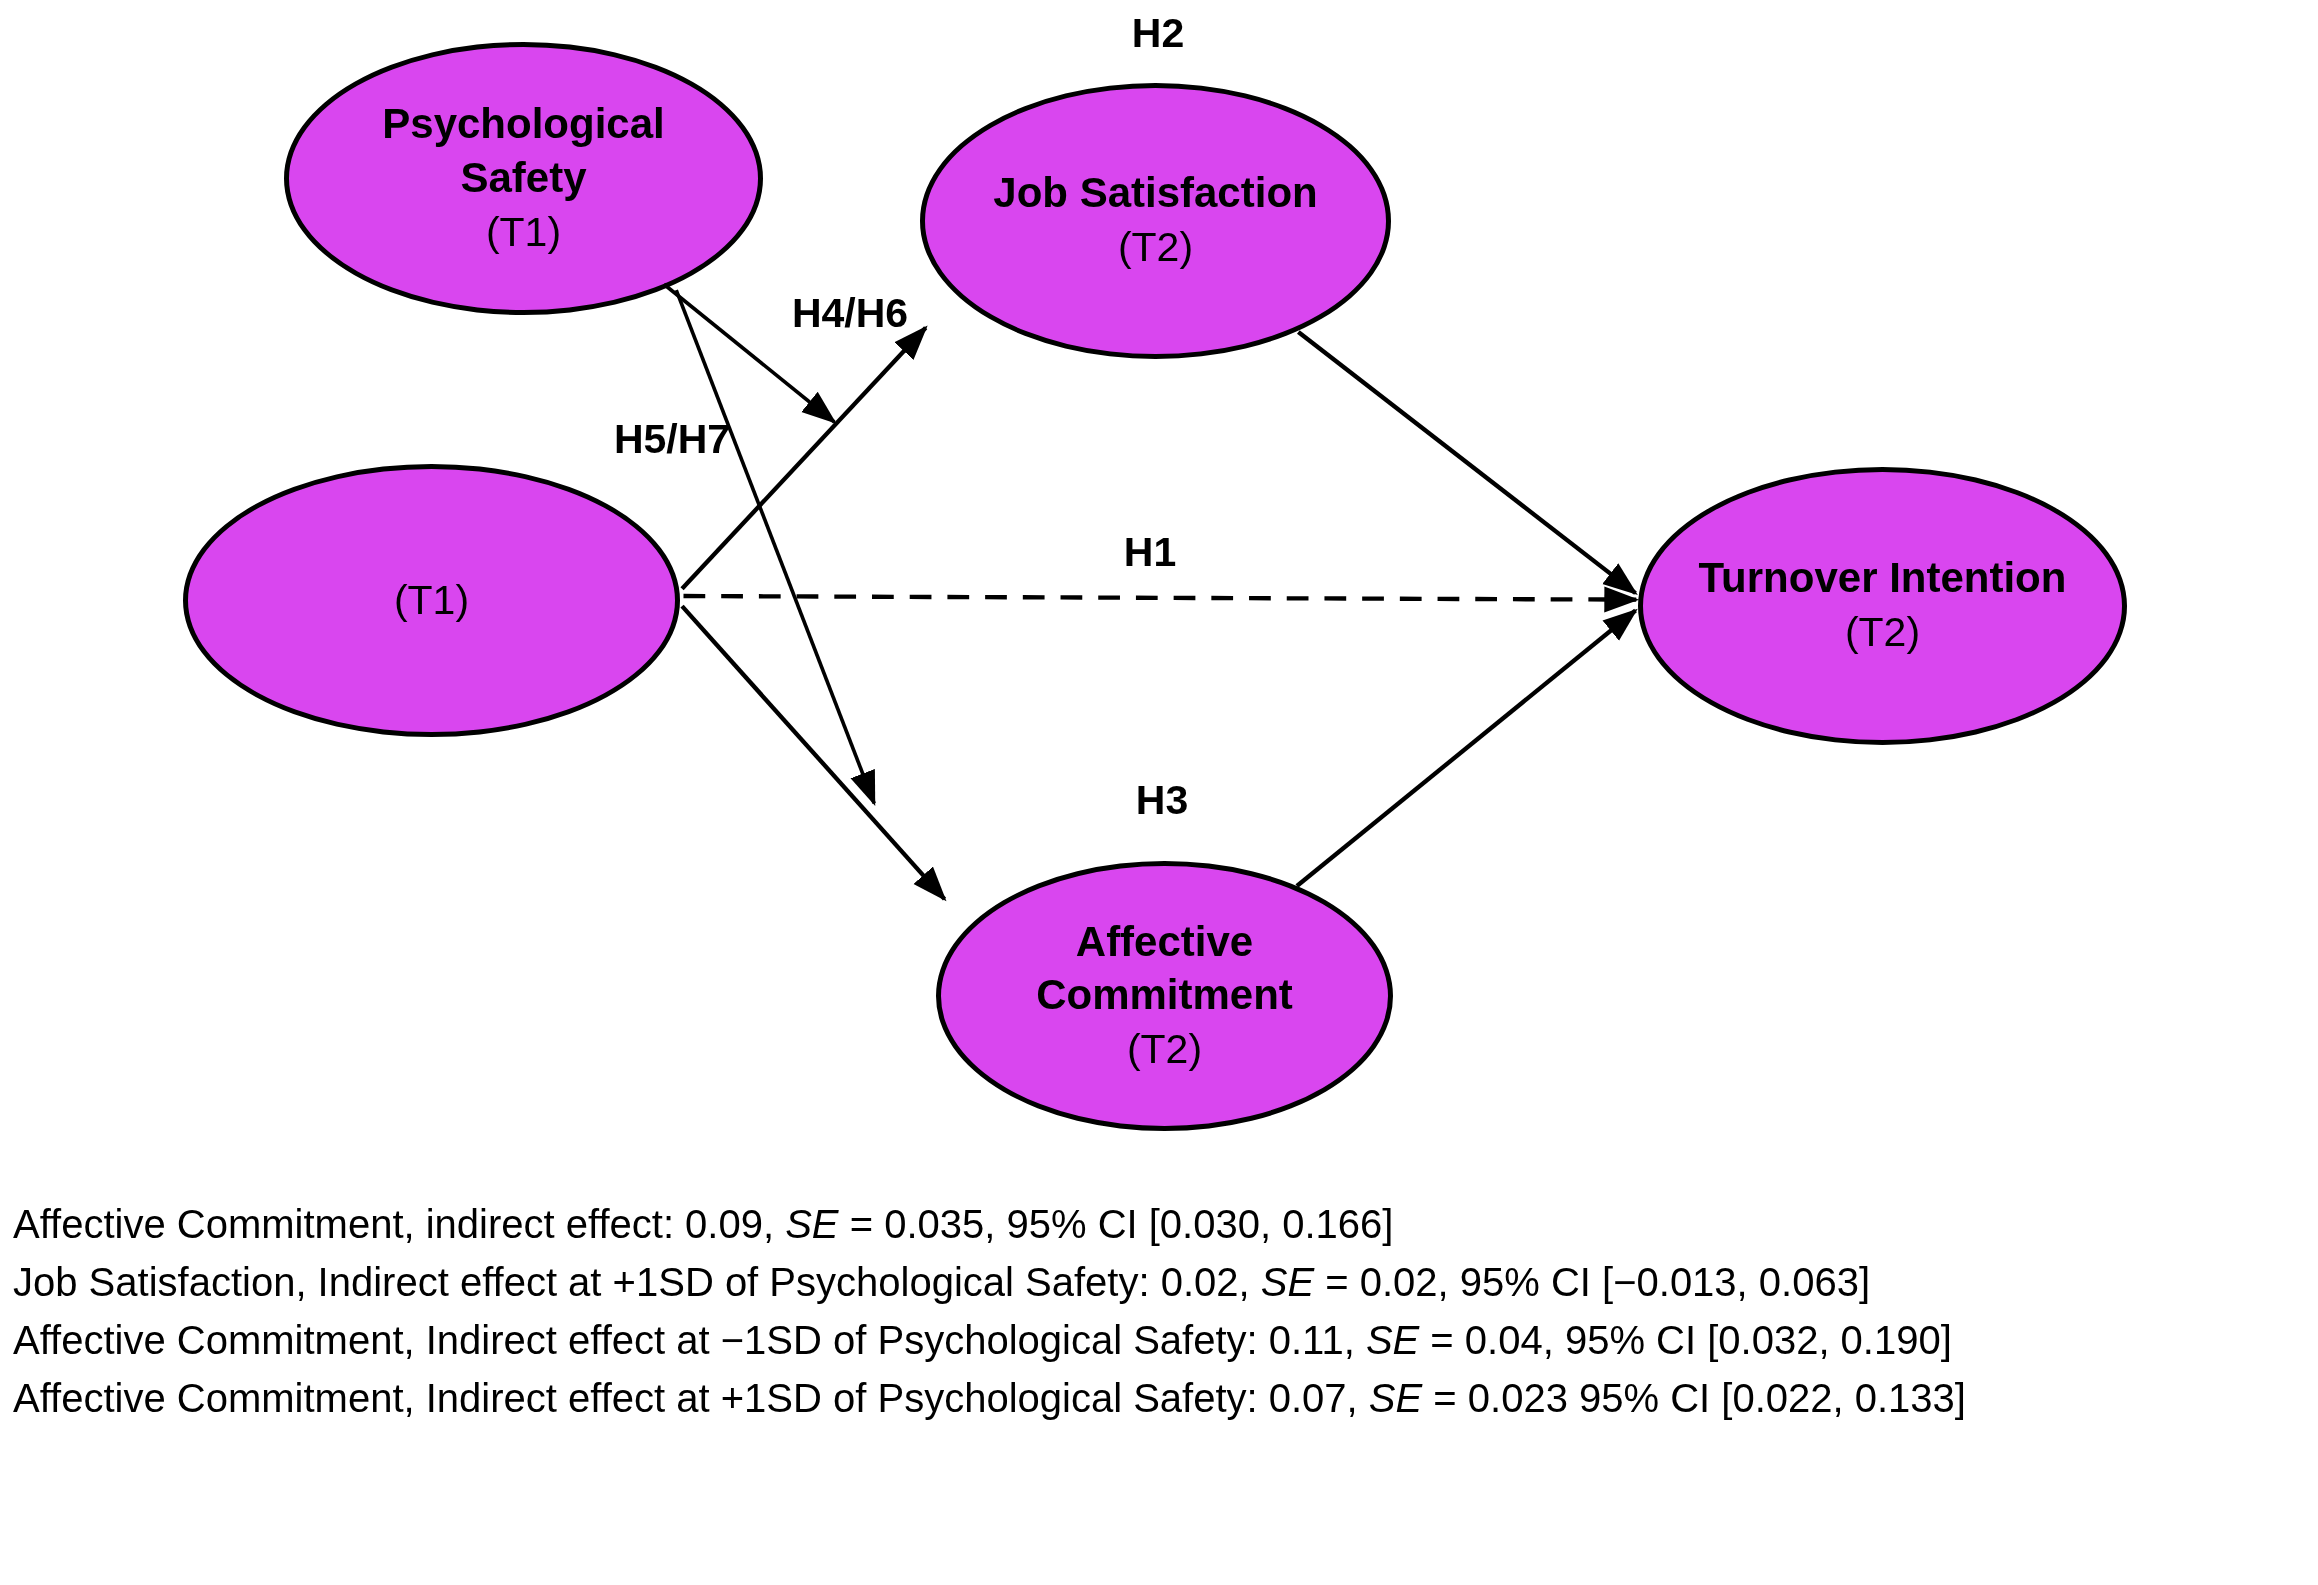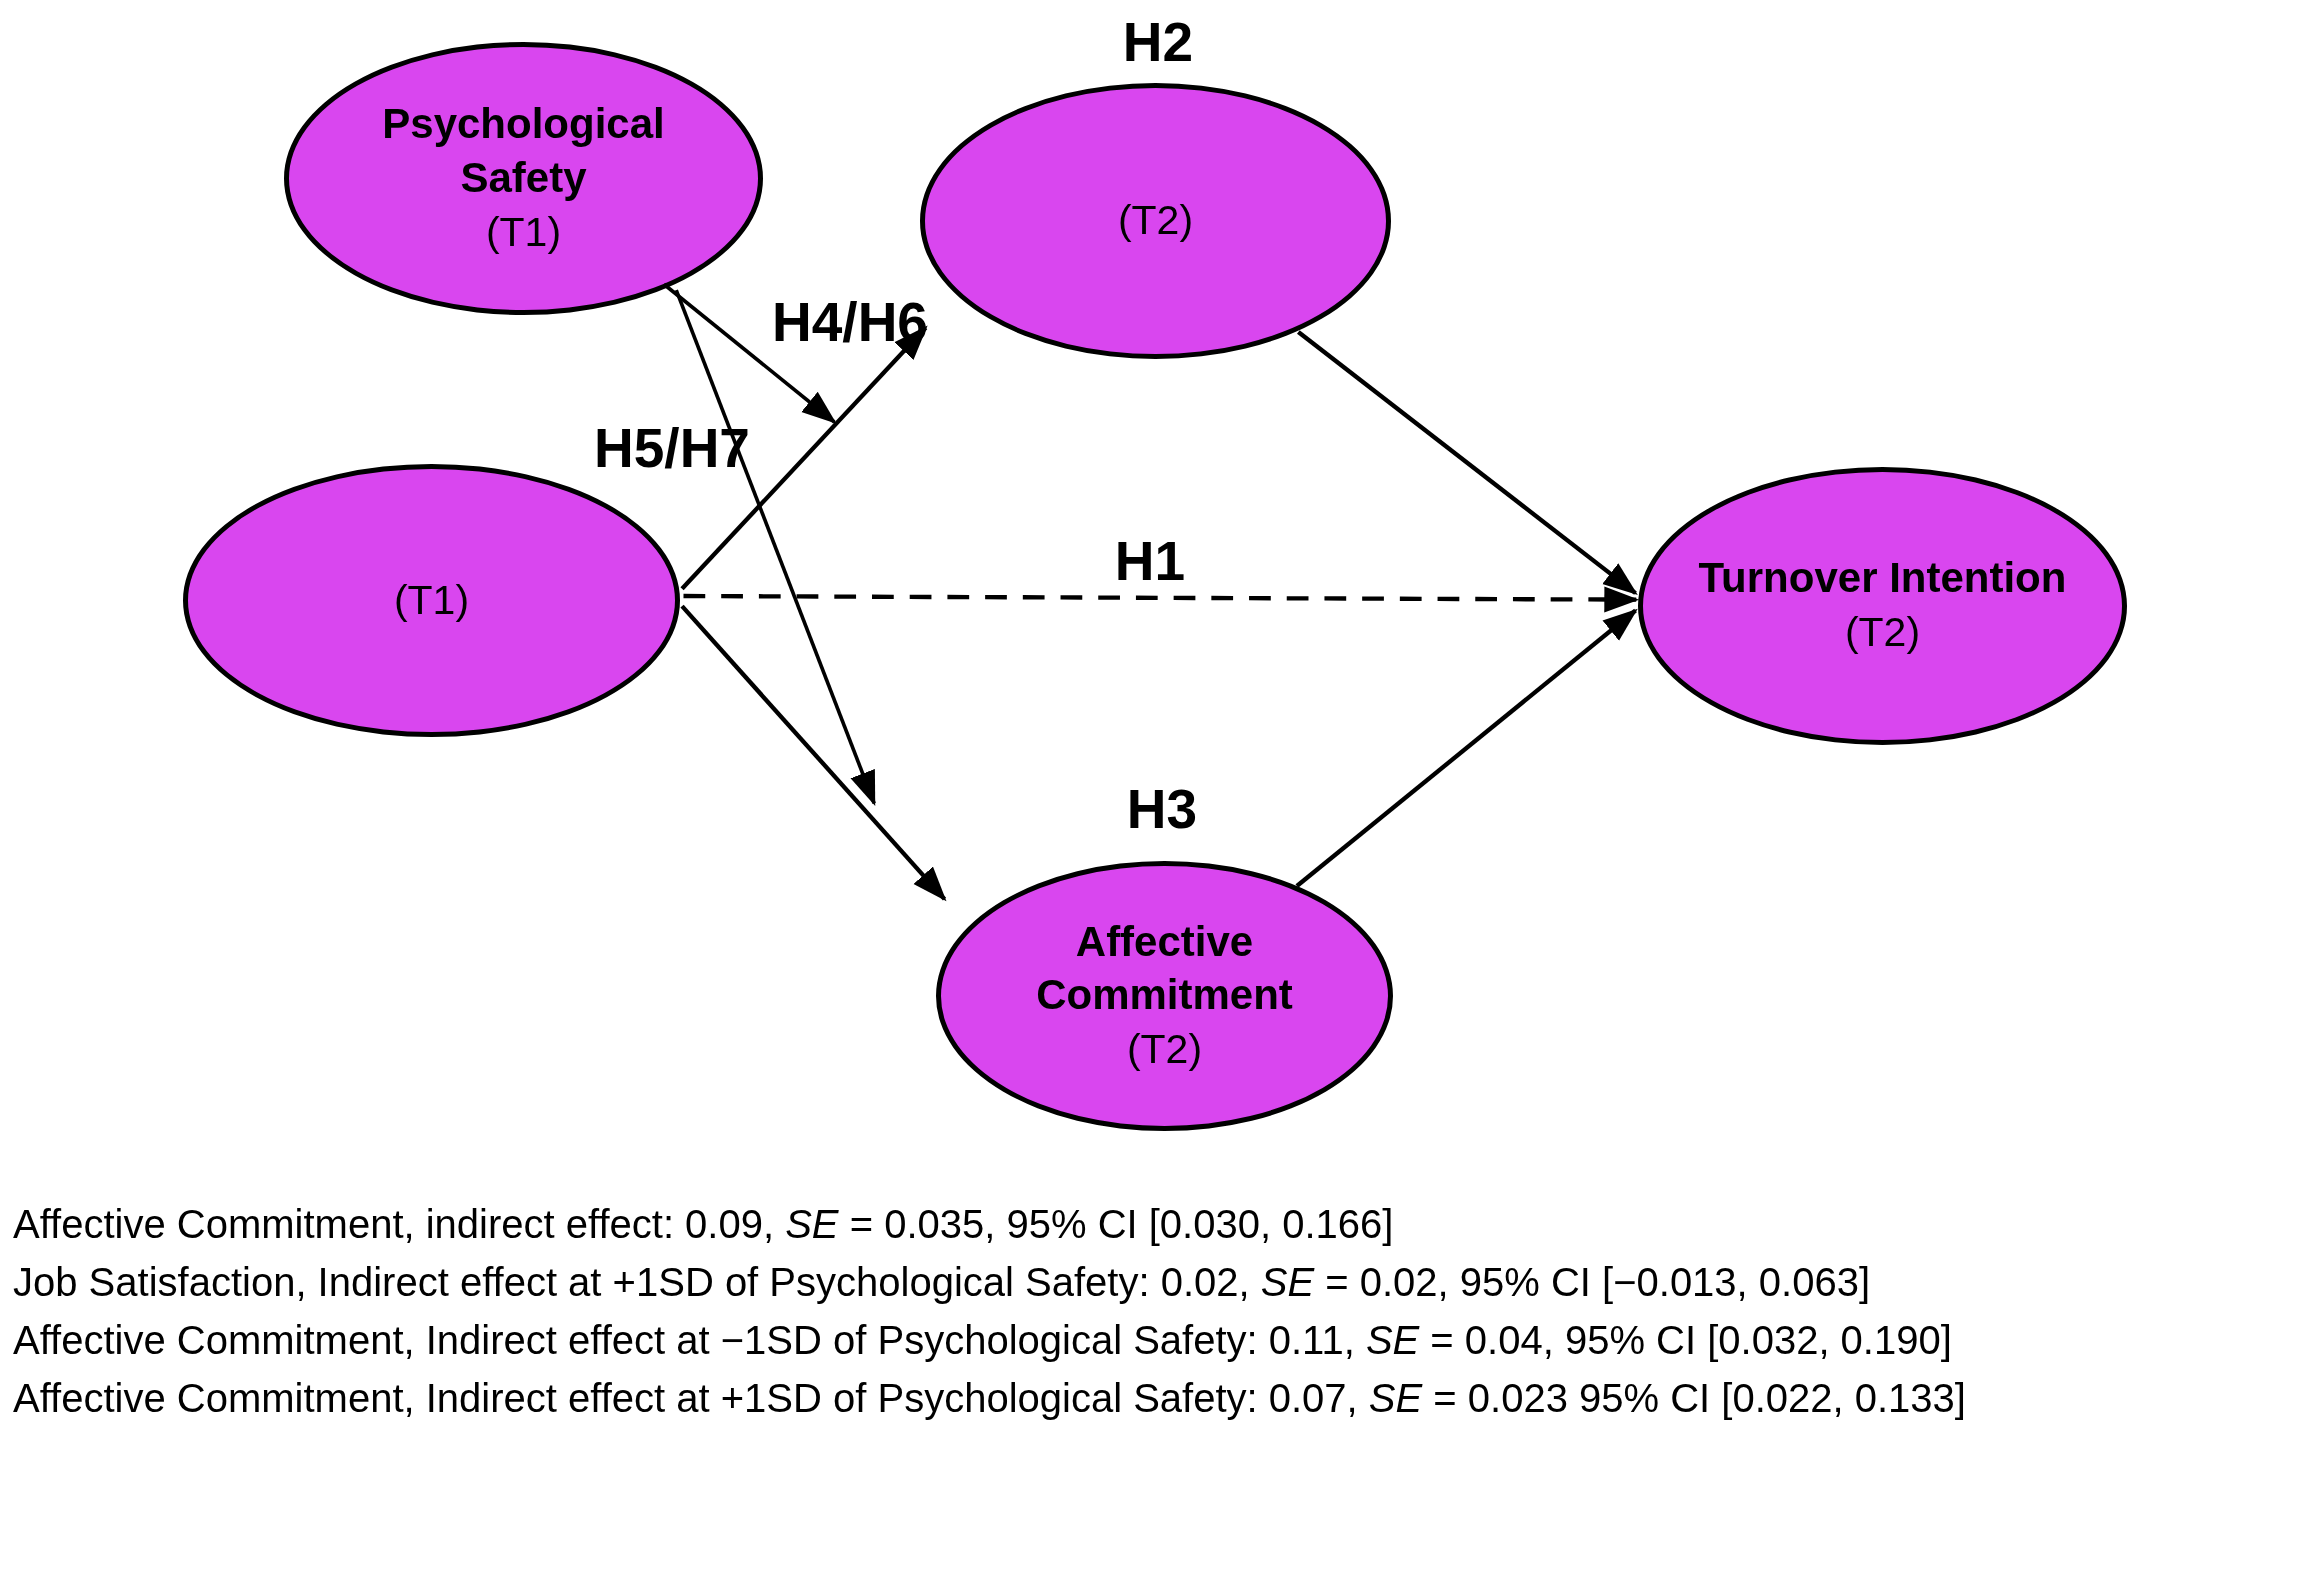--- a/index.html
+++ b/index.html
@@ -36,21 +36,21 @@
     white-space: pre-line;
   }
   .node .time {
     font-size: 41px;
     font-weight: 400;
     line-height: 1.35;
   }
   .hlabel {
     position: absolute;
     transform: translateX(-50%);
-    font-size: 55px;
+    font-size: 41px;
     font-weight: 700;
     white-space: nowrap;
   }
   svg.arrows {
     position: absolute;
     left: 0;
     top: 0;
     pointer-events: none;
   }
   .footnotes {
@@ -72,20 +72,21 @@
 
 <div class="stage">
 
   <div class="node" style="left:284px; top:42px; width:479px; height:273px;">
     <div class="name">Psychological
 Safety</div>
     <div class="time">(T1)</div>
   </div>
 
   <div class="node" style="left:920px; top:83px; width:471px; height:276px;">
+    <div class="name">Job Satisfaction</div>
     <div class="time">(T2)</div>
   </div>
 
   <div class="node" style="left:183px; top:464px; width:497px; height:273px;">
     <div class="time">(T1)</div>
   </div>
 
   <div class="node" style="left:1638px; top:467px; width:489px; height:278px;text-align:right;">
     <div class="name">Turnover Intention</div>
     <div class="time">(T2)</div>

